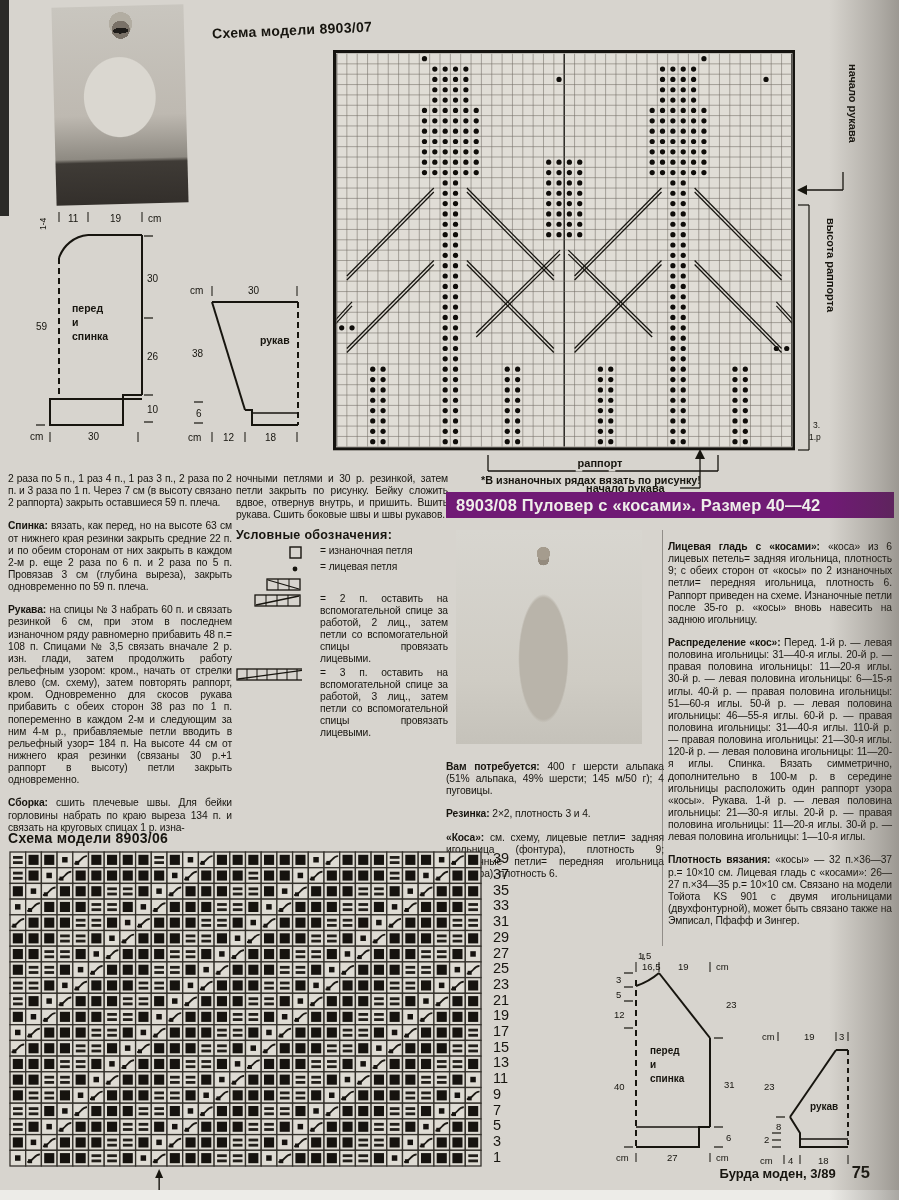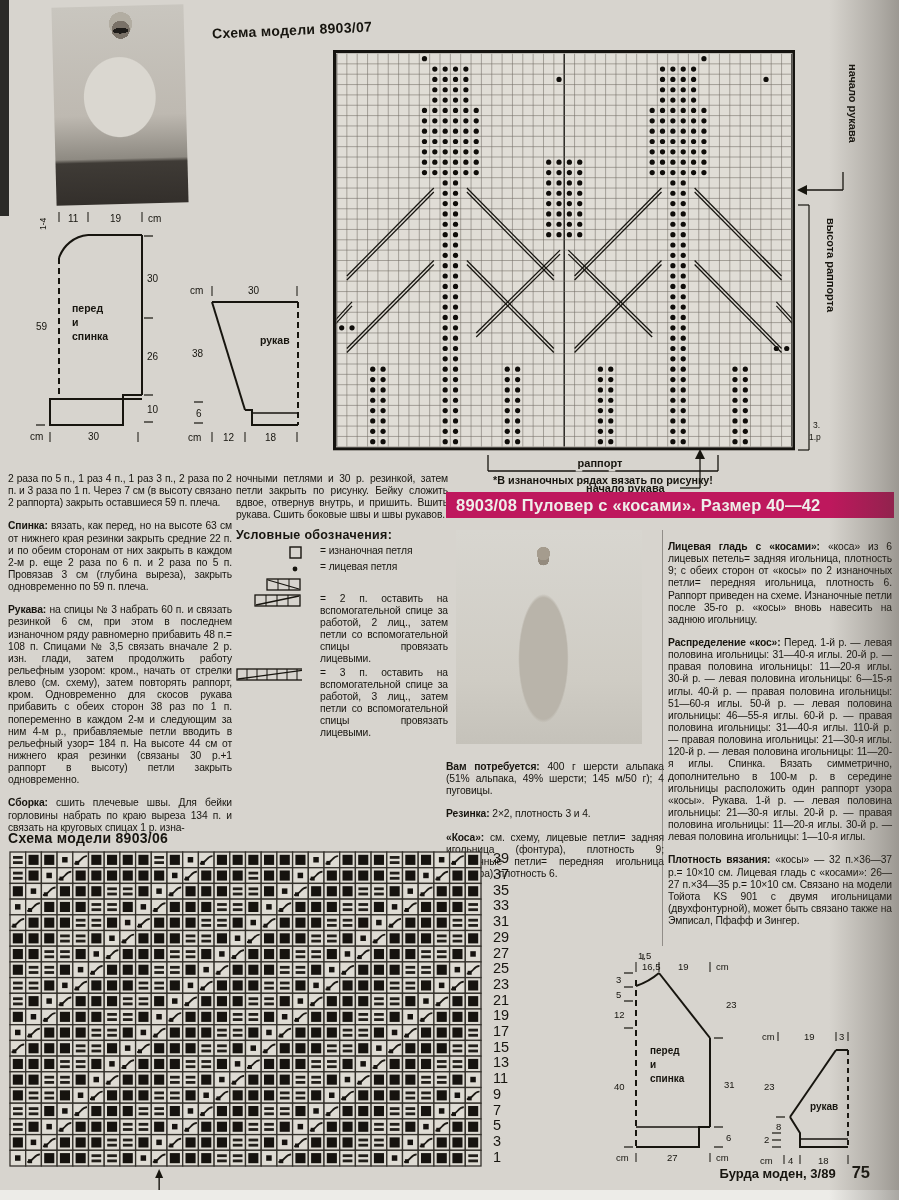--- a/index.html
+++ b/index.html
@@ -7,21 +7,21 @@
         font-family:"Liberation Sans",sans-serif;color:#17150f;}
   .page::after{content:"";position:absolute;top:0;right:0;width:70px;height:100%;
         background:linear-gradient(90deg,rgba(0,0,0,0) 0%,rgba(60,55,48,.25) 70%,rgba(60,55,48,.38) 100%);pointer-events:none;}
   .edge-left{position:absolute;left:0;top:0;width:9px;height:216px;background:#2b2a27;}
   .edge-bottom{position:absolute;left:0;bottom:0;width:100%;height:10px;background:#edece8;}
   .abs{position:absolute;}
   .body-text{font-size:10.3px;line-height:1.18;text-align:justify;letter-spacing:-.1px;}
   .body-text p{margin:11px 0 1px 0;}
   .lead{font-weight:bold;}
   .h-scheme{font-weight:bold;font-size:14px;letter-spacing:.3px;}
-  .band{background:#be185d;color:#efeeea;font-weight:bold;font-size:16.5px;
+  .band{background:#701a75;color:#efeeea;font-weight:bold;font-size:16.5px;
         display:flex;align-items:center;padding-left:10px;letter-spacing:.2px;}
   .note{font-weight:bold;font-size:10.8px;text-align:center;}
   .photo{background-color:#c3c0b8;}
   #photo1{background:
      radial-gradient(ellipse 11px 4px at 52% 12.5%, #1d1b18 0 70%, rgba(0,0,0,0) 71%),
      radial-gradient(circle 15px at 52% 12%, #7a7268 0 60%, rgba(0,0,0,0) 61%),
      radial-gradient(circle 21px at 52% 9%, #b2ada2 0 55%, rgba(0,0,0,0) 56%),
      radial-gradient(ellipse 52px 58px at 50% 46%, #dad7d0 0 68%, rgba(0,0,0,0) 70%),
      linear-gradient(180deg,#c9c6bf 0%,#beb9b1 55%,#8e8a82 77%,#3f3b36 79%,#332f2b 100%);
      transform:rotate(-1.5deg);}
@@ -508,21 +508,21 @@
     <line x1="60" y1="6" x2="60" y2="22" stroke="#17150f" stroke-width="1.3"></line>
     <line x1="290" y1="6" x2="290" y2="22" stroke="#17150f" stroke-width="1.3"></line>
     <line x1="60" y1="22" x2="290" y2="22" stroke="#17150f" stroke-width="1.3"></line>
     <text font-size="11" font-weight="bold" x="172" y="18" text-anchor="middle" style="paint-order:stroke;stroke:#d7d4ce;stroke-width:5px;">раппорт</text>
     <text font-size="11" font-weight="bold" x="158" y="43">начало рукава</text>
     <line x1="252" y1="39" x2="272" y2="39" stroke="#17150f" stroke-width="1.3"></line>
     <line x1="272" y1="39" x2="272" y2="6" stroke="#17150f" stroke-width="1.3"></line>
     <polygon points="272,0 267,10 277,10" fill="#17150f"></polygon>
   </svg>
 
-  <div class="abs note" style="left:433px;top:474px;width:340px;">*В изнаночных рядах вязать по рисунку!</div>
+  <div class="abs note" style="left:421px;top:474px;width:340px;">*В изнаночных рядах вязать по рисунку!</div>
 
   <svg class="abs" style="left:20px;top:200px;" width="150" height="250" viewBox="0 0 150 250">
     <g stroke="#17150f" fill="none">
       <line x1="39" y1="12" x2="39" y2="22" stroke-width="1"></line>
       <line x1="68" y1="12" x2="68" y2="22" stroke-width="1"></line>
       <line x1="122" y1="12" x2="122" y2="22" stroke-width="1"></line>
       <path d="M68,35 L122,35" stroke-width="2"></path>
       <path d="M68,35 C54,36 43,46 39,58" stroke-width="2"></path>
       <line x1="39" y1="58" x2="39" y2="199" stroke-width="2" stroke-dasharray="6,4"></line>
       <line x1="122" y1="35" x2="122" y2="195" stroke-width="2"></line>

